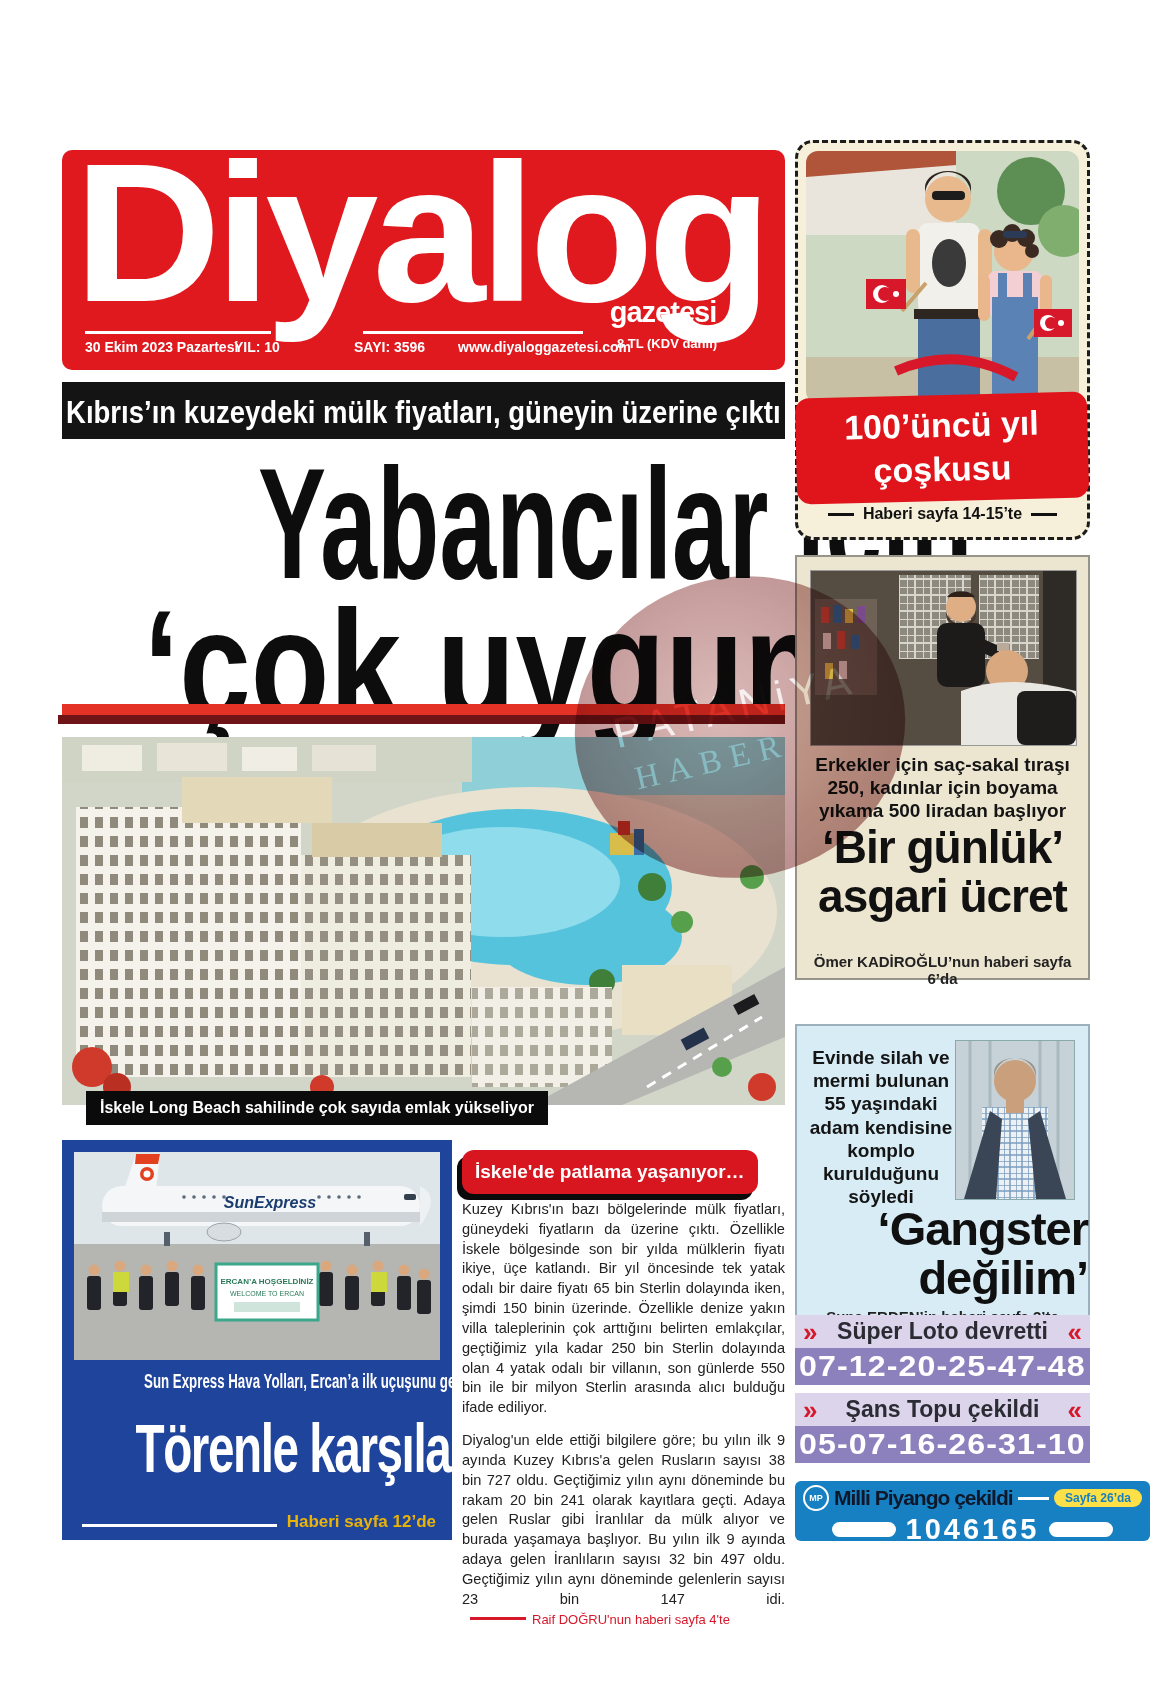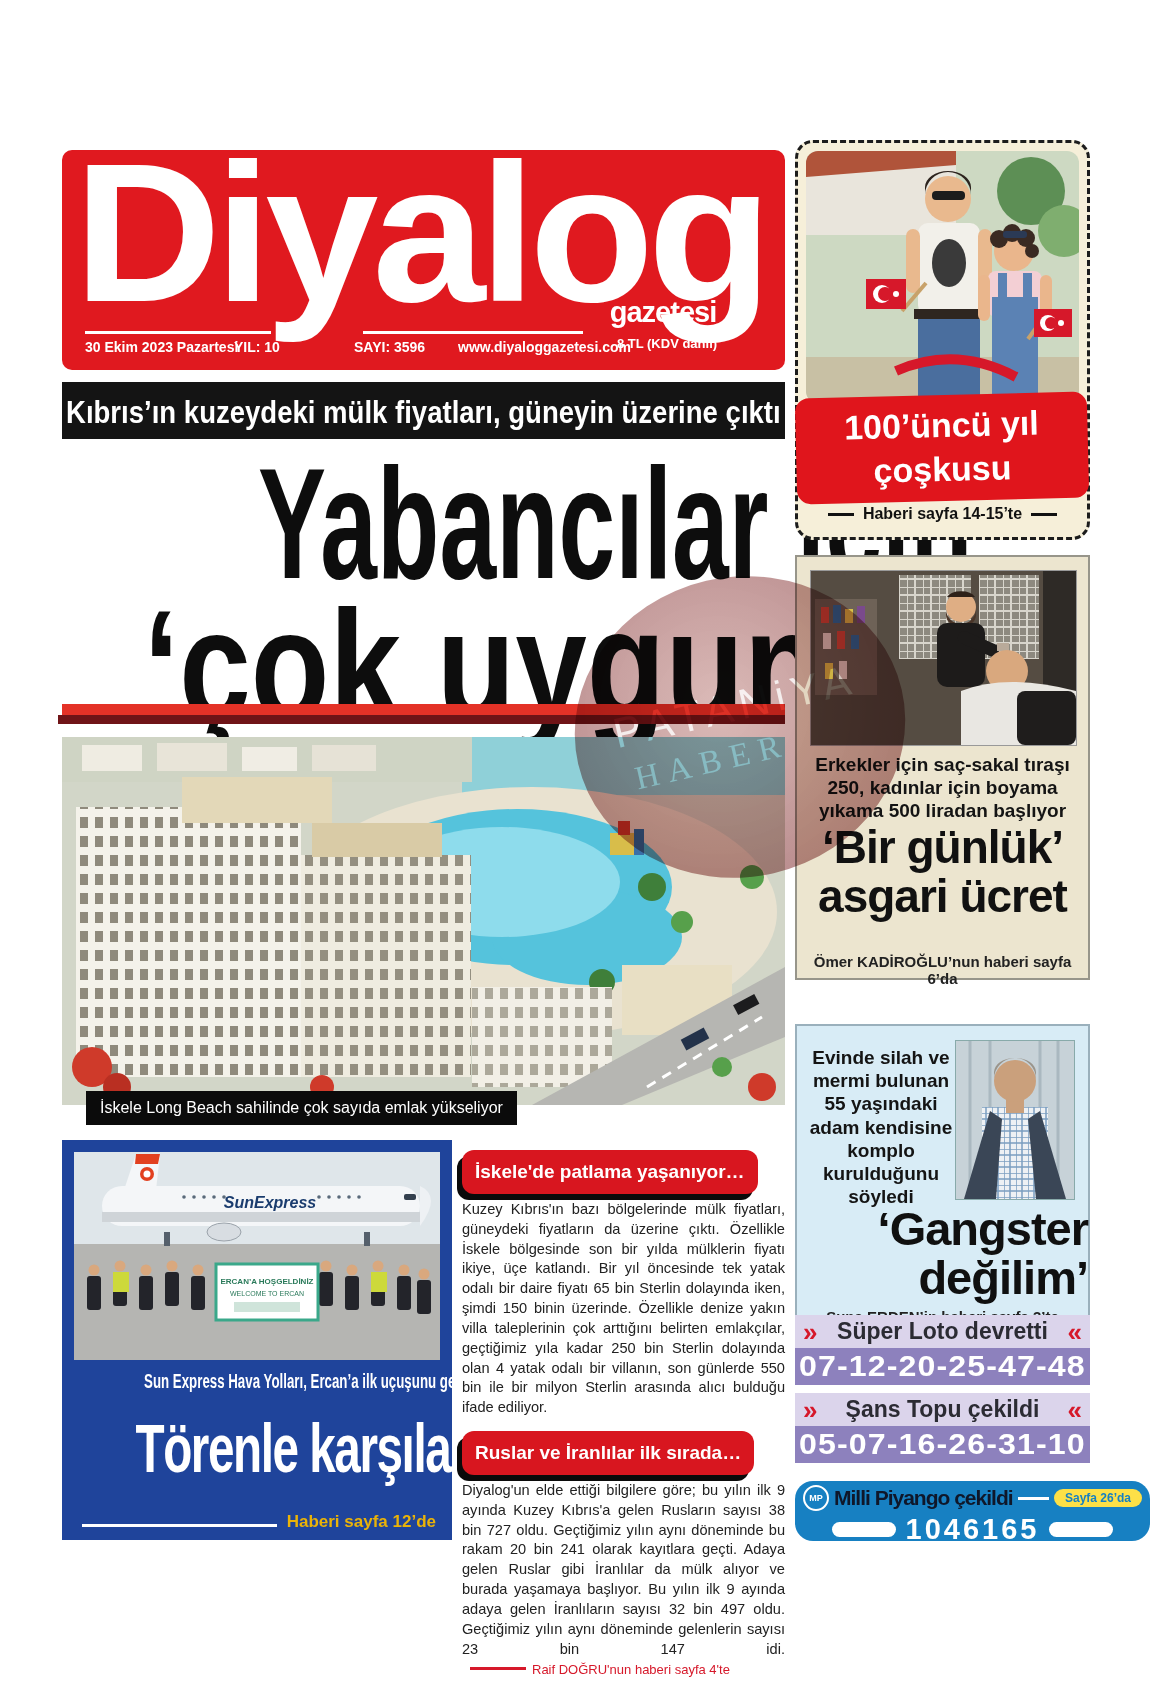--- a/index.html
+++ b/index.html
@@ -18,21 +18,21 @@
   .topbanner{left:62px;top:382px;width:723px;height:57px;background:#141414;display:flex;align-items:center;justify-content:center;}
   .topbanner span{color:#fff;font-weight:bold;font-size:28px;}
   
   .hl{left:62px;width:723px;height:165px;text-align:center;color:#0d0d0d;}
   .hl span{font-weight:bold;font-size:158px;line-height:1.0;}
   .redrules{left:62px;top:704px;width:723px;}
   .rr1{height:11px;background:#e43227;}
   .rr2{height:9px;background:#6f1417;margin-left:-4px;width:727px;}
   
   .mainphoto{left:62px;top:737px;width:723px;height:368px;overflow:hidden;}
-  .caption{left:86px;top:1091px;background:#0b0b0b;color:#fff;font-weight:normal;font-size:16px;padding:8px 14px;}
+  .caption{left:86px;top:1091px;background:#0b0b0b;color:#fff;font-weight:bold;font-size:16px;padding:8px 14px;}
   
   .bluebox{left:62px;top:1140px;width:390px;height:400px;background:#1f449b;}
   .bb-photo{position:absolute;left:12px;top:12px;width:366px;height:208px;overflow:hidden;}
   .bb-kicker{position:absolute;left:0px;top:230px;width:390px;text-align:center;color:#fff;}
   .bb-kicker span{font-weight:bold;font-size:19px;}
   .bb-headline{position:absolute;left:0px;top:268px;width:390px;text-align:center;color:#fff;}
   .bb-headline span{font-weight:bold;font-size:66px;letter-spacing:-2px;}
   .bb-rule{position:absolute;left:20px;top:384px;width:195px;height:3px;background:#fff;}
   .bb-ref{position:absolute;right:16px;top:372px;color:#eab308;font-weight:bold;font-size:17px;}
   
@@ -61,21 +61,21 @@
   .gang-intro{position:absolute;left:8px;top:20px;width:152px;text-align:center;font-weight:bold;font-size:19px;line-height:1.22;color:#141414;}
   .gang-photo{position:absolute;right:13px;top:14px;width:118px;height:158px;border:1px solid #8aa;overflow:hidden;}
   .gang-headline{position:absolute;left:0;top:178px;width:291px;text-align:right;font-weight:bold;font-size:47px;line-height:1.05;letter-spacing:-1px;color:#101010;}
   .gang-byline{position:absolute;left:0;top:282px;width:291px;text-align:center;font-weight:bold;font-size:15px;color:#222;}
   .lotto{left:795px;width:295px;}
   .lotto-head{height:33px;background:#dbd4eb;display:flex;align-items:center;justify-content:space-between;padding:0 8px;}
   .lotto-head .chev{color:#d6182a;font-weight:bold;font-size:26px;line-height:1;}
   .lotto-head .ttl{font-weight:bold;font-size:23px;color:#2b2b33;}
   .lotto-band{height:37px;background:#8d81bd;display:flex;align-items:center;justify-content:center;}
   .lotto-band span{color:#fff;font-weight:bold;font-size:29px;letter-spacing:1px;}
-  .mp{left:795px;top:1481px;width:355px;height:60px;background:#1780c2;border-radius:18px;box-sizing:border-box;padding:4px 8px;}
+  .mp{left:795px;top:1481px;width:355px;height:60px;background:#1780c2;border-radius:6px;box-sizing:border-box;padding:4px 8px;}
   .mp-row1{display:flex;align-items:center;gap:5px;}
   .mp-logo{width:22px;height:22px;border:2px solid #fff;border-radius:50%;display:flex;align-items:center;justify-content:center;
            color:#fff;font-weight:bold;font-size:9px;flex:0 0 auto;}
   .mp-title{color:#0f172a;font-weight:bold;font-size:21px;letter-spacing:-1px;white-space:nowrap;}
   .mp-dashw{flex:1;height:3px;background:#fff;min-width:6px;}
   .mp-pill{background:#fde047;color:#1780c2;font-weight:bold;font-size:12px;border-radius:10px;padding:2px 11px;white-space:nowrap;}
   .mp-row2{display:flex;align-items:center;justify-content:center;gap:10px;margin-top:2px;}
   .mp-cap{width:64px;height:15px;background:#fff;border-radius:8px;}
   .mp-num{color:#fff;font-weight:bold;font-size:29px;letter-spacing:3px;}
   
@@ -239,23 +239,20 @@
   </div>
 
   <div class="abs articles">
     <div class="article">
       <div class="tag">
         <span>İskele'de patlama yaşanıyor…</span>
       </div>
       <span>Kuzey Kıbrıs'ın bazı bölgelerinde mülk fiyatları, güneydeki fiyatların da üzerine çıktı. Özellikle İskele bölgesinde son bir yılda mülklerin fiyatı ikiye, üçe katlandı. Bir yıl öncesinde tek yatak odalı bir daire fiyatı 65 bin Sterlin dolayında iken, şimdi 150 binin üzerinde. Özellikle denize yakın villa taleplerinin çok arttığını belirten emlakçılar, geçtiğimiz yıla kadar 250 bin Sterlin dolayında olan 4 yatak odalı bir villanın, son günlerde 550 bin ile bir milyon Sterlin arasında alıcı bulduğu ifade ediliyor.</span>
     </div>
     <div class="article">
-      <div class="tag">
-        <span>Ruslar ve İranlılar ilk sırada…</span>
-      </div>
       <span>Diyalog'un elde ettiği bilgilere göre; bu yılın ilk 9 ayında Kuzey Kıbrıs'a gelen Rusların sayısı 38 bin 727 oldu. Geçtiğimiz yılın aynı döneminde bu rakam 20 bin 241 olarak kayıtlara geçti. Adaya gelen Ruslar gibi İranlılar da mülk alıyor ve burada yaşamaya başlıyor. Bu yılın ilk 9 ayında adaya gelen İranlıların sayısı 32 bin 497 oldu. Geçtiğimiz yılın aynı döneminde gelenlerin sayısı 23 bin 147 idi.</span>
       <span class="endline"><span class="red-dash"></span><span class="red-byline">Raif DOĞRU'nun haberi sayfa 4'te</span></span>
     </div>
   </div>
 
   <div class="abs cent">
     <div class="cent-photo">
       <svg width="273" height="252" viewBox="0 0 273 252">
         <rect width="273" height="252" fill="#cdd9c2"></rect>
         <rect x="0" y="0" width="150" height="84" fill="#e9e5dc"></rect>

